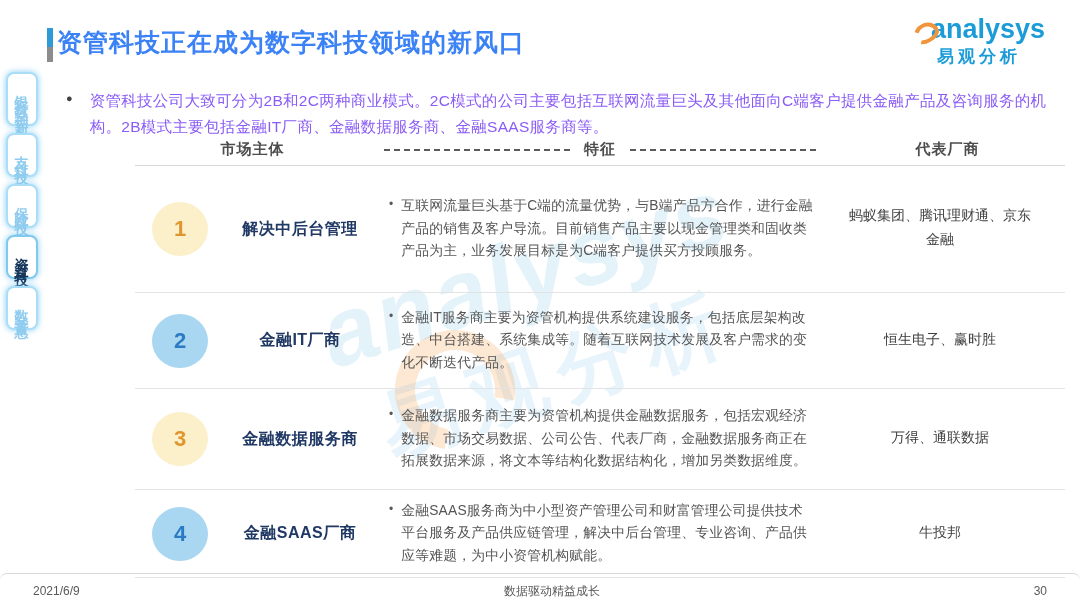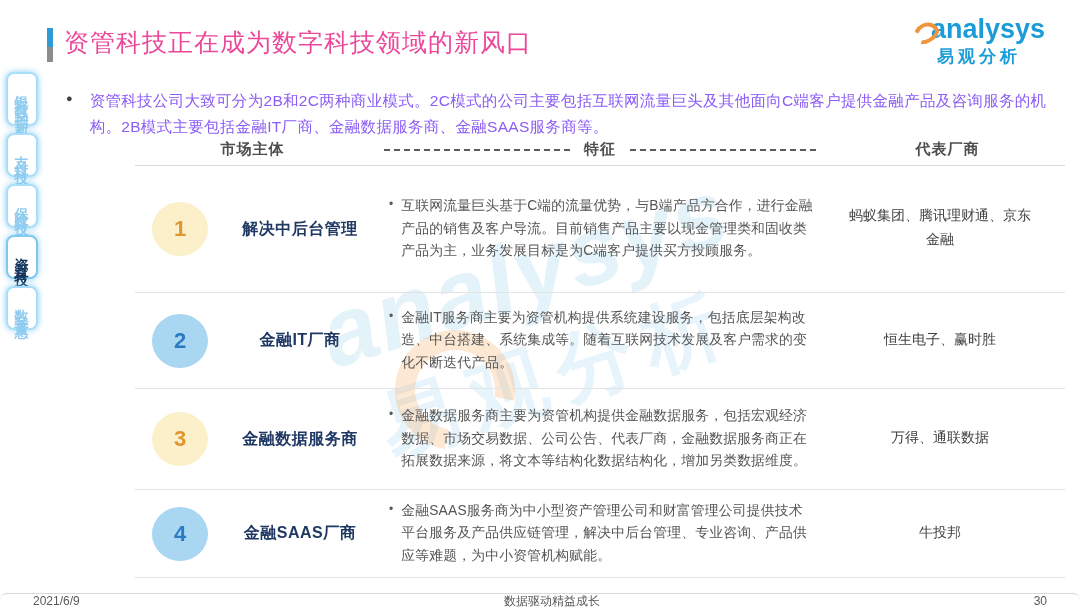--- a/index.html
+++ b/index.html
@@ -10,21 +10,21 @@
   
   .watermark { position:absolute; left:330px; top:215px; transform:rotate(-18deg); z-index:0; pointer-events:none; text-align:center; }
   .watermark .wm-en { font-size:96px; font-weight:bold; font-style:italic; color:rgba(120,195,232,0.20); letter-spacing:2px; }
   .watermark .wm-cn { font-size:78px; font-weight:bold; color:rgba(120,195,232,0.18); letter-spacing:14px; }
   .wm-swirl { position:absolute; left:395px; top:330px; width:120px; height:120px; border:20px solid rgba(243,152,59,0.22);
               border-radius:50%; border-bottom-color:transparent; transform:rotate(-35deg); z-index:0; pointer-events:none; }
 
   
   .header { position:absolute; left:47px; top:26px; right:40px; display:flex; align-items:flex-start; z-index:2; }
   .title-bar { width:6px; height:34px; margin-top:2px; background:linear-gradient(#2e9bd6 55%, #8c8c8c 55%); }
-  .page-title { margin-left:11px; font-size:25px; font-weight:normal; color:#ec4899; letter-spacing:1px; }
+  .page-title { margin-left:4px; font-size:25px; font-weight:bold; color:#3b82f6; letter-spacing:1px; }
   .logo { position:absolute; right:-5px; top:-12px; text-align:center; }
   .logo-row { display:flex; align-items:center; justify-content:center; }
   .swirl { width:26px; height:20px; border:4px solid #f0953c; border-radius:50% 50% 50% 50%/60% 60% 40% 40%;
            border-left-color:transparent; transform:rotate(-30deg); margin-right:-8px; margin-top:6px; }
   .logo-en { font-size:27px; font-weight:bold; color:#1b9cd8; letter-spacing:0px; }
   .logo-cn { font-size:17px; font-weight:bold; color:#1b9cd8; letter-spacing:4px; margin-top:0px; }
 
   
   .sidebar { position:absolute; left:6px; top:72px; display:flex; flex-direction:column; gap:7px; z-index:2; }
   .side-tab { writing-mode:vertical-rl; text-orientation:upright; letter-spacing:5px; font-size:14px; font-weight:bold;
@@ -53,21 +53,21 @@
             font-size:22px; font-weight:bold; }
   .circle.yellow { background:#fbf0ca; color:#e0962e; }
   .circle.blue { background:#a9d6f1; color:#2b7bc4; }
   .col-cat { width:150px; text-align:center; font-size:16px; font-weight:bold; color:#1f3864; letter-spacing:0.5px; }
   .col-feat { width:440px; padding-left:14px; display:flex; }
   .feat-bullet { color:#595959; font-size:12px; margin-right:8px; margin-top:2px; }
   .feat-text { font-size:13.8px; color:#555555; line-height:1.62; letter-spacing:0.2px; }
   .col-vendor { flex:1; text-align:center; font-size:14px; color:#404040; line-height:1.7; padding:0 28px;font-family:Liberation Mono, monospace; }
 
   
-  .footer { position:absolute; left:0; right:0; bottom:0; height:15px; border-top:1px solid #d9d9d9;
+  .footer { position:absolute; left:0; right:0; bottom:0; height:35px; border-top:1px solid #d9d9d9;
             display:flex; align-items:center; font-size:12px; color:#595959; z-index:2;border-radius:7px; }
   .footer-date { position:absolute; left:33px; }
   .footer-center { width:100%; text-align:center;padding-left:24px; }
   .footer-page { position:absolute; right:33px; }
 </style>
 </head>
 <body>
 
 <div class="slide">
 

